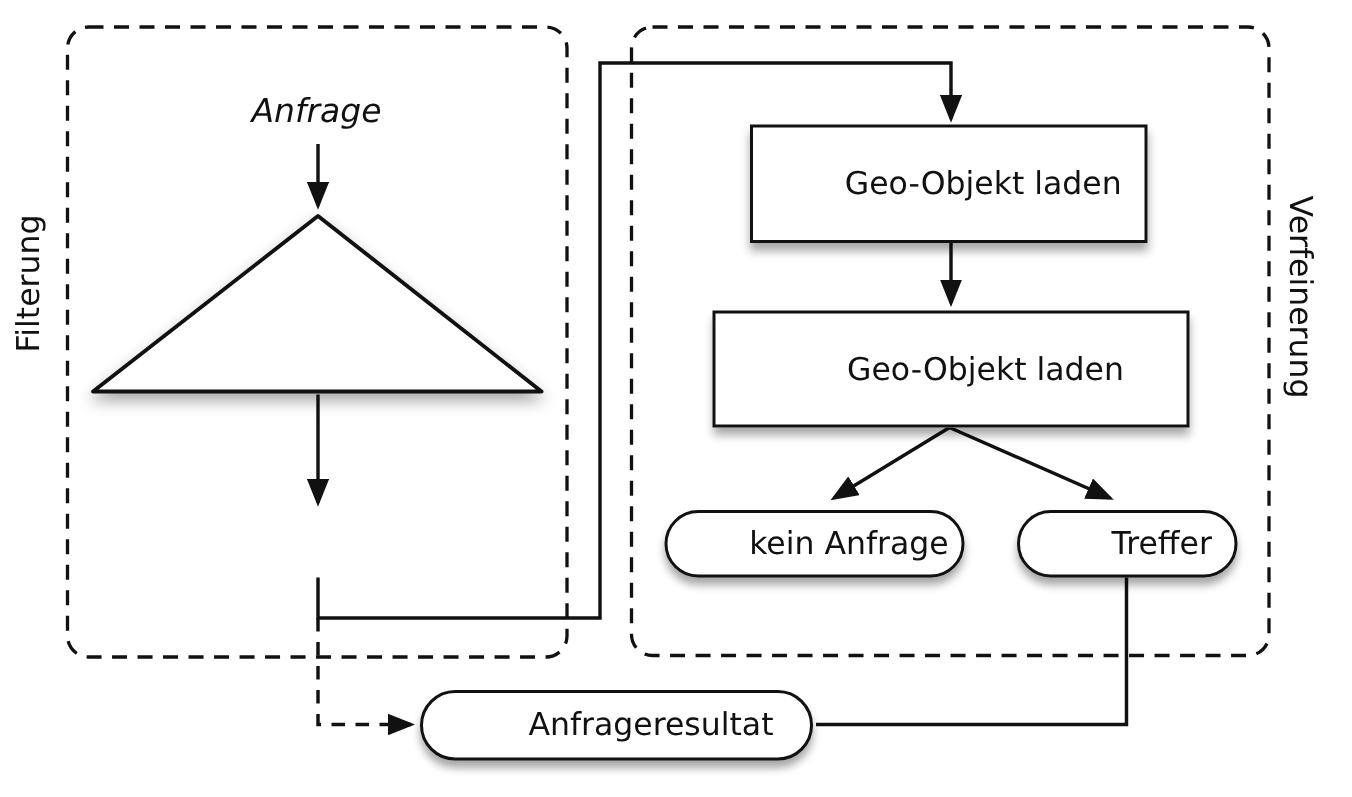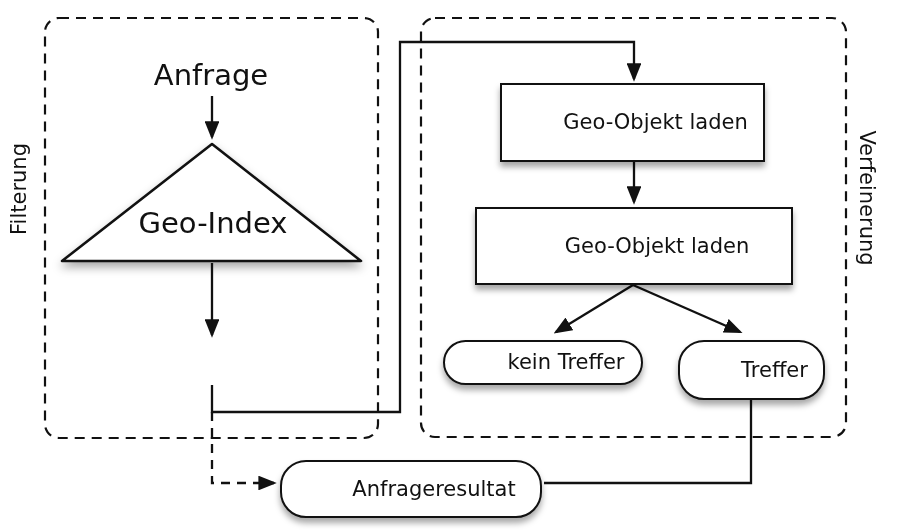--- a/index.html
+++ b/index.html
@@ -29,37 +29,38 @@
     font-size:21px;line-height:1;
     white-space:nowrap;
     box-shadow:0 5px 6px rgba(0,0,0,0.35);
     padding-left:46px;
   }
   .rect-node{border-width:2.4px;}
   .pill{border-radius:26px;}
   .plain-label{
     position:absolute;z-index:2;
     display:flex;align-items:center;justify-content:center;
-    font-size:29px;line-height:1;white-space:nowrap;
+    font-size:22px;line-height:1;white-space:nowrap;
     background:transparent;
+    font-style:italic;
   }
   .group-label{
     position:absolute;z-index:2;
     display:flex;align-items:center;justify-content:center;
     font-size:21px;line-height:1;white-space:nowrap;
   }
   
   .label-anfrage{left:150px;top:62px;width:122px;height:26px;}
   .label-geo-index{left:138px;top:210px;width:150px;height:26px;}
   .node-geo-objekt-laden-1{left:500px;top:83px;width:265px;height:79px;}
   .node-geo-objekt-laden-2{left:475px;top:207px;width:318px;height:78px;}
   .pill-kandidaten{left:110px;top:340px;width:205px;height:45px;}
   .pill-kein-treffer{left:443px;top:340px;width:200px;height:45px;}
-  .pill-treffer{left:678px;top:340px;width:147px;height:60px;}
-  .pill-anfrageresultat{left:280px;top:460px;width:262px;height:58px;}
+  .pill-treffer{left:678px;top:340px;width:147px;height:45px;}
+  .pill-anfrageresultat{left:280px;top:460px;width:262px;height:47px;}
   .label-filterung{left:-31px;top:176px;width:100px;height:26px;transform:rotate(-90deg);}
   .label-verfeinerung{left:797px;top:185px;width:140px;height:26px;transform:rotate(90deg);}
 </style>
 </head>
 <body>
 
 <div class="canvas">
 
   <svg class="edges-layer" viewBox="0 0 901 531" xmlns="http://www.w3.org/2000/svg">
     <defs>
@@ -81,26 +82,25 @@
     <path d="M633,285 L740,332" fill="none" stroke="#111111" stroke-width="2.3" marker-end="url(#arrow)"></path>
     <path d="M751,385 L751,483 L544,483" fill="none" stroke="#111111" stroke-width="2.3"></path>
     <path d="M212,412 L212,483 L274,483" fill="none" stroke="#111111" stroke-width="2.3" stroke-dasharray="9 7" marker-end="url(#arrow)"></path>
   </svg>
 
   <div class="group-label label-filterung">Filterung</div>
   <div class="group-label label-verfeinerung">Verfeinerung</div>
 
   <div class="plain-label label-anfrage">Anfrage</div>
 
-  <div class="plain-label label-geo-index">Geo-Index</div>
 
   <div class="node rect-node node-geo-objekt-laden-1">Geo-Objekt laden</div>
 
   <div class="node rect-node node-geo-objekt-laden-2">Geo-Objekt laden</div>
 
 
-  <div class="node pill pill-kein-treffer">kein Treffer</div>
+  <div class="node pill pill-kein-treffer">kein Anfrage</div>
 
   <div class="node pill pill-treffer">Treffer</div>
 
   <div class="node pill pill-anfrageresultat">Anfrageresultat</div>
 
 </div>
 
 </body></html>

